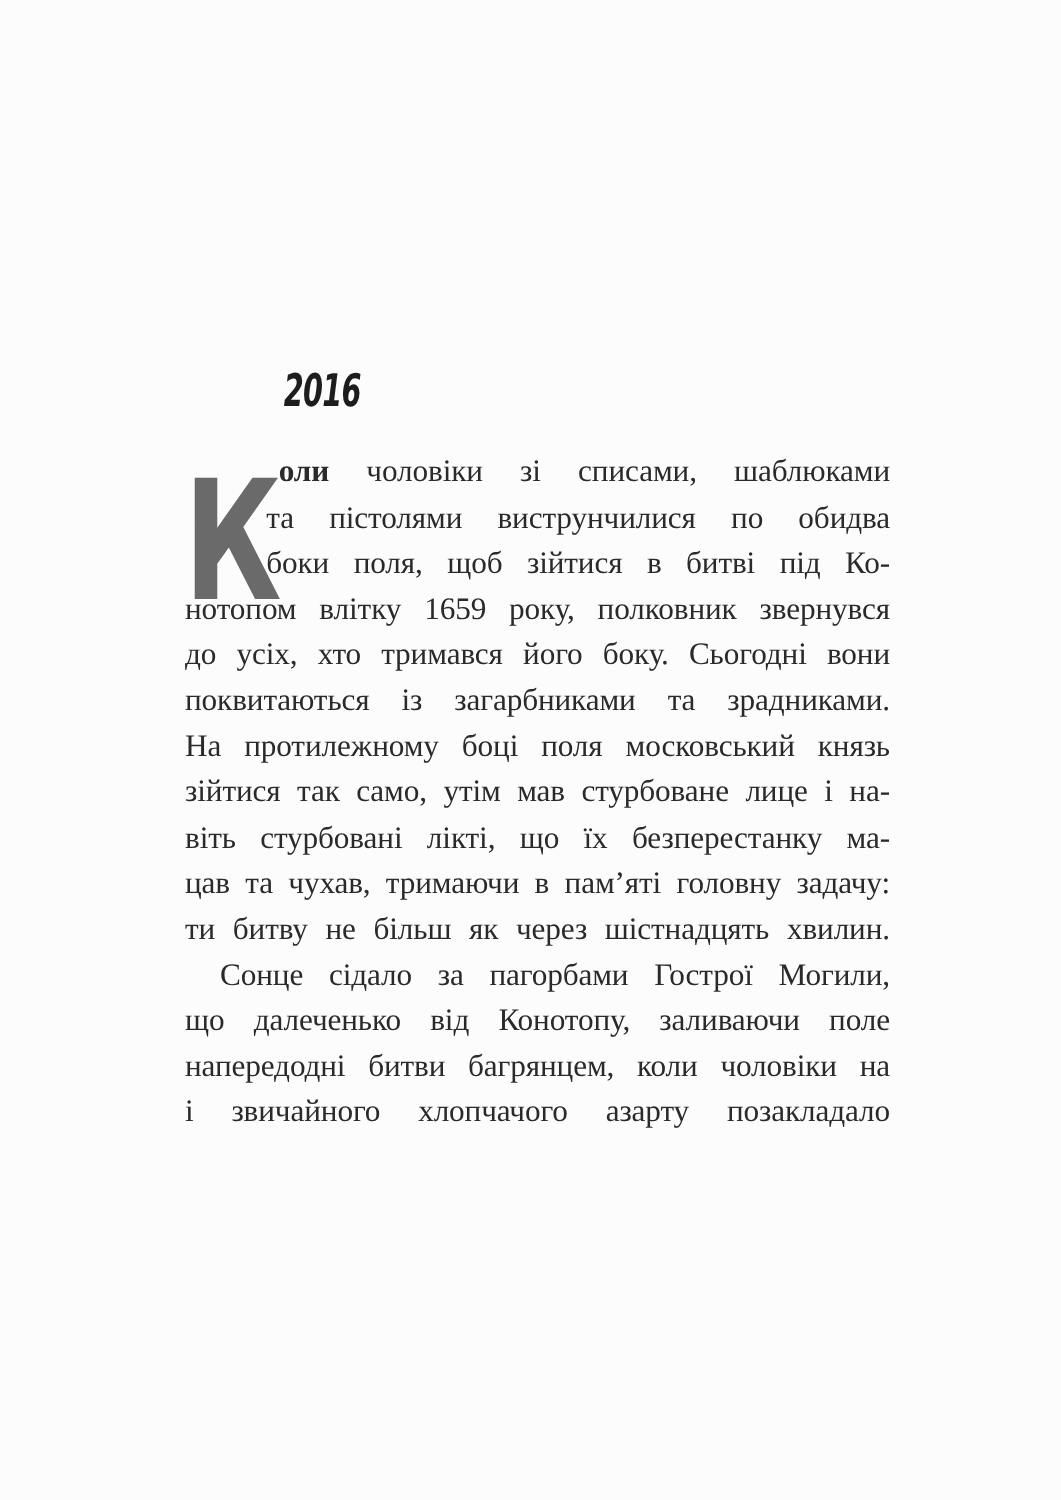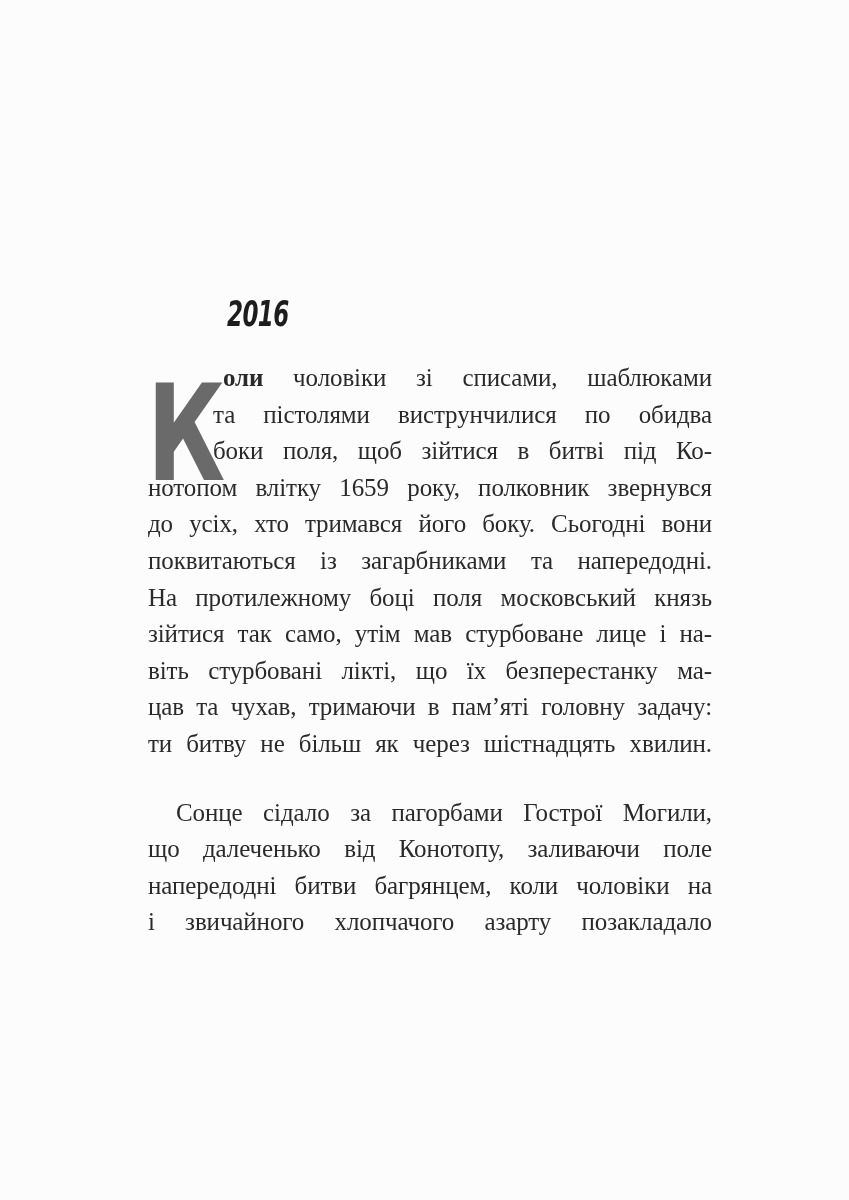--- a/index.html
+++ b/index.html
@@ -58,35 +58,35 @@
     text-align: justify;
     text-align-last: justify;
     white-space: nowrap;
     height: 36.6px;
   }
   .line b {
     font-weight: bold;
   }
   .dropcap-inset-a { padding-left: 75px; }
   .dropcap-inset-b { padding-left: 65px; }
-  .para-first { text-indent: 28px; margin-top: 32px; }
+  .para-first { text-indent: 28px; }
 </style>
 </head>
 <body style="background: rgb(252, 252, 252);">
 
 <div class="page" style="background: rgb(252, 252, 252);">
   <div class="chapter-year" style="color: rgb(29, 29, 29);">2016</div>
   <div class="dropcap" style="color: rgb(106, 106, 106);">К</div>
   <div class="text-block" style="color: rgb(42, 42, 42);">
       <div class="line dropcap-inset-a"><b>оли</b> чоловіки зі списами, шаблюками</div>
       <div class="line dropcap-inset-b">та пістолями виструнчилися по обидва</div>
       <div class="line dropcap-inset-b">боки поля, щоб зійтися в битві під Ко-</div>
       <div class="line">нотопом влітку 1659 року, полковник звернувся</div>
       <div class="line">до усіх, хто тримався його боку. Сьогодні вони</div>
-      <div class="line">поквитаються із загарбниками та напередодні.</div>
+      <div class="line">поквитаються із загарбниками та зрадниками.</div>
       <div class="line">На протилежному боці поля московський князь</div>
       <div class="line">зійтися так само, утім мав стурбоване лице і на-</div>
       <div class="line">віть стурбовані лікті, що їх безперестанку ма-</div>
       <div class="line">цав та чухав, тримаючи в пам’яті головну задачу:</div>
       <div class="line">ти битву не більш як через шістнадцять хвилин.</div>
       <div class="line para-first">Сонце сідало за пагорбами Гострої Могили,</div>
       <div class="line">що далеченько від Конотопу, заливаючи поле</div>
       <div class="line">напередодні битви багрянцем, коли чоловіки на</div>
       <div class="line">і звичайного хлопчачого азарту позакладало</div>
     </div>

